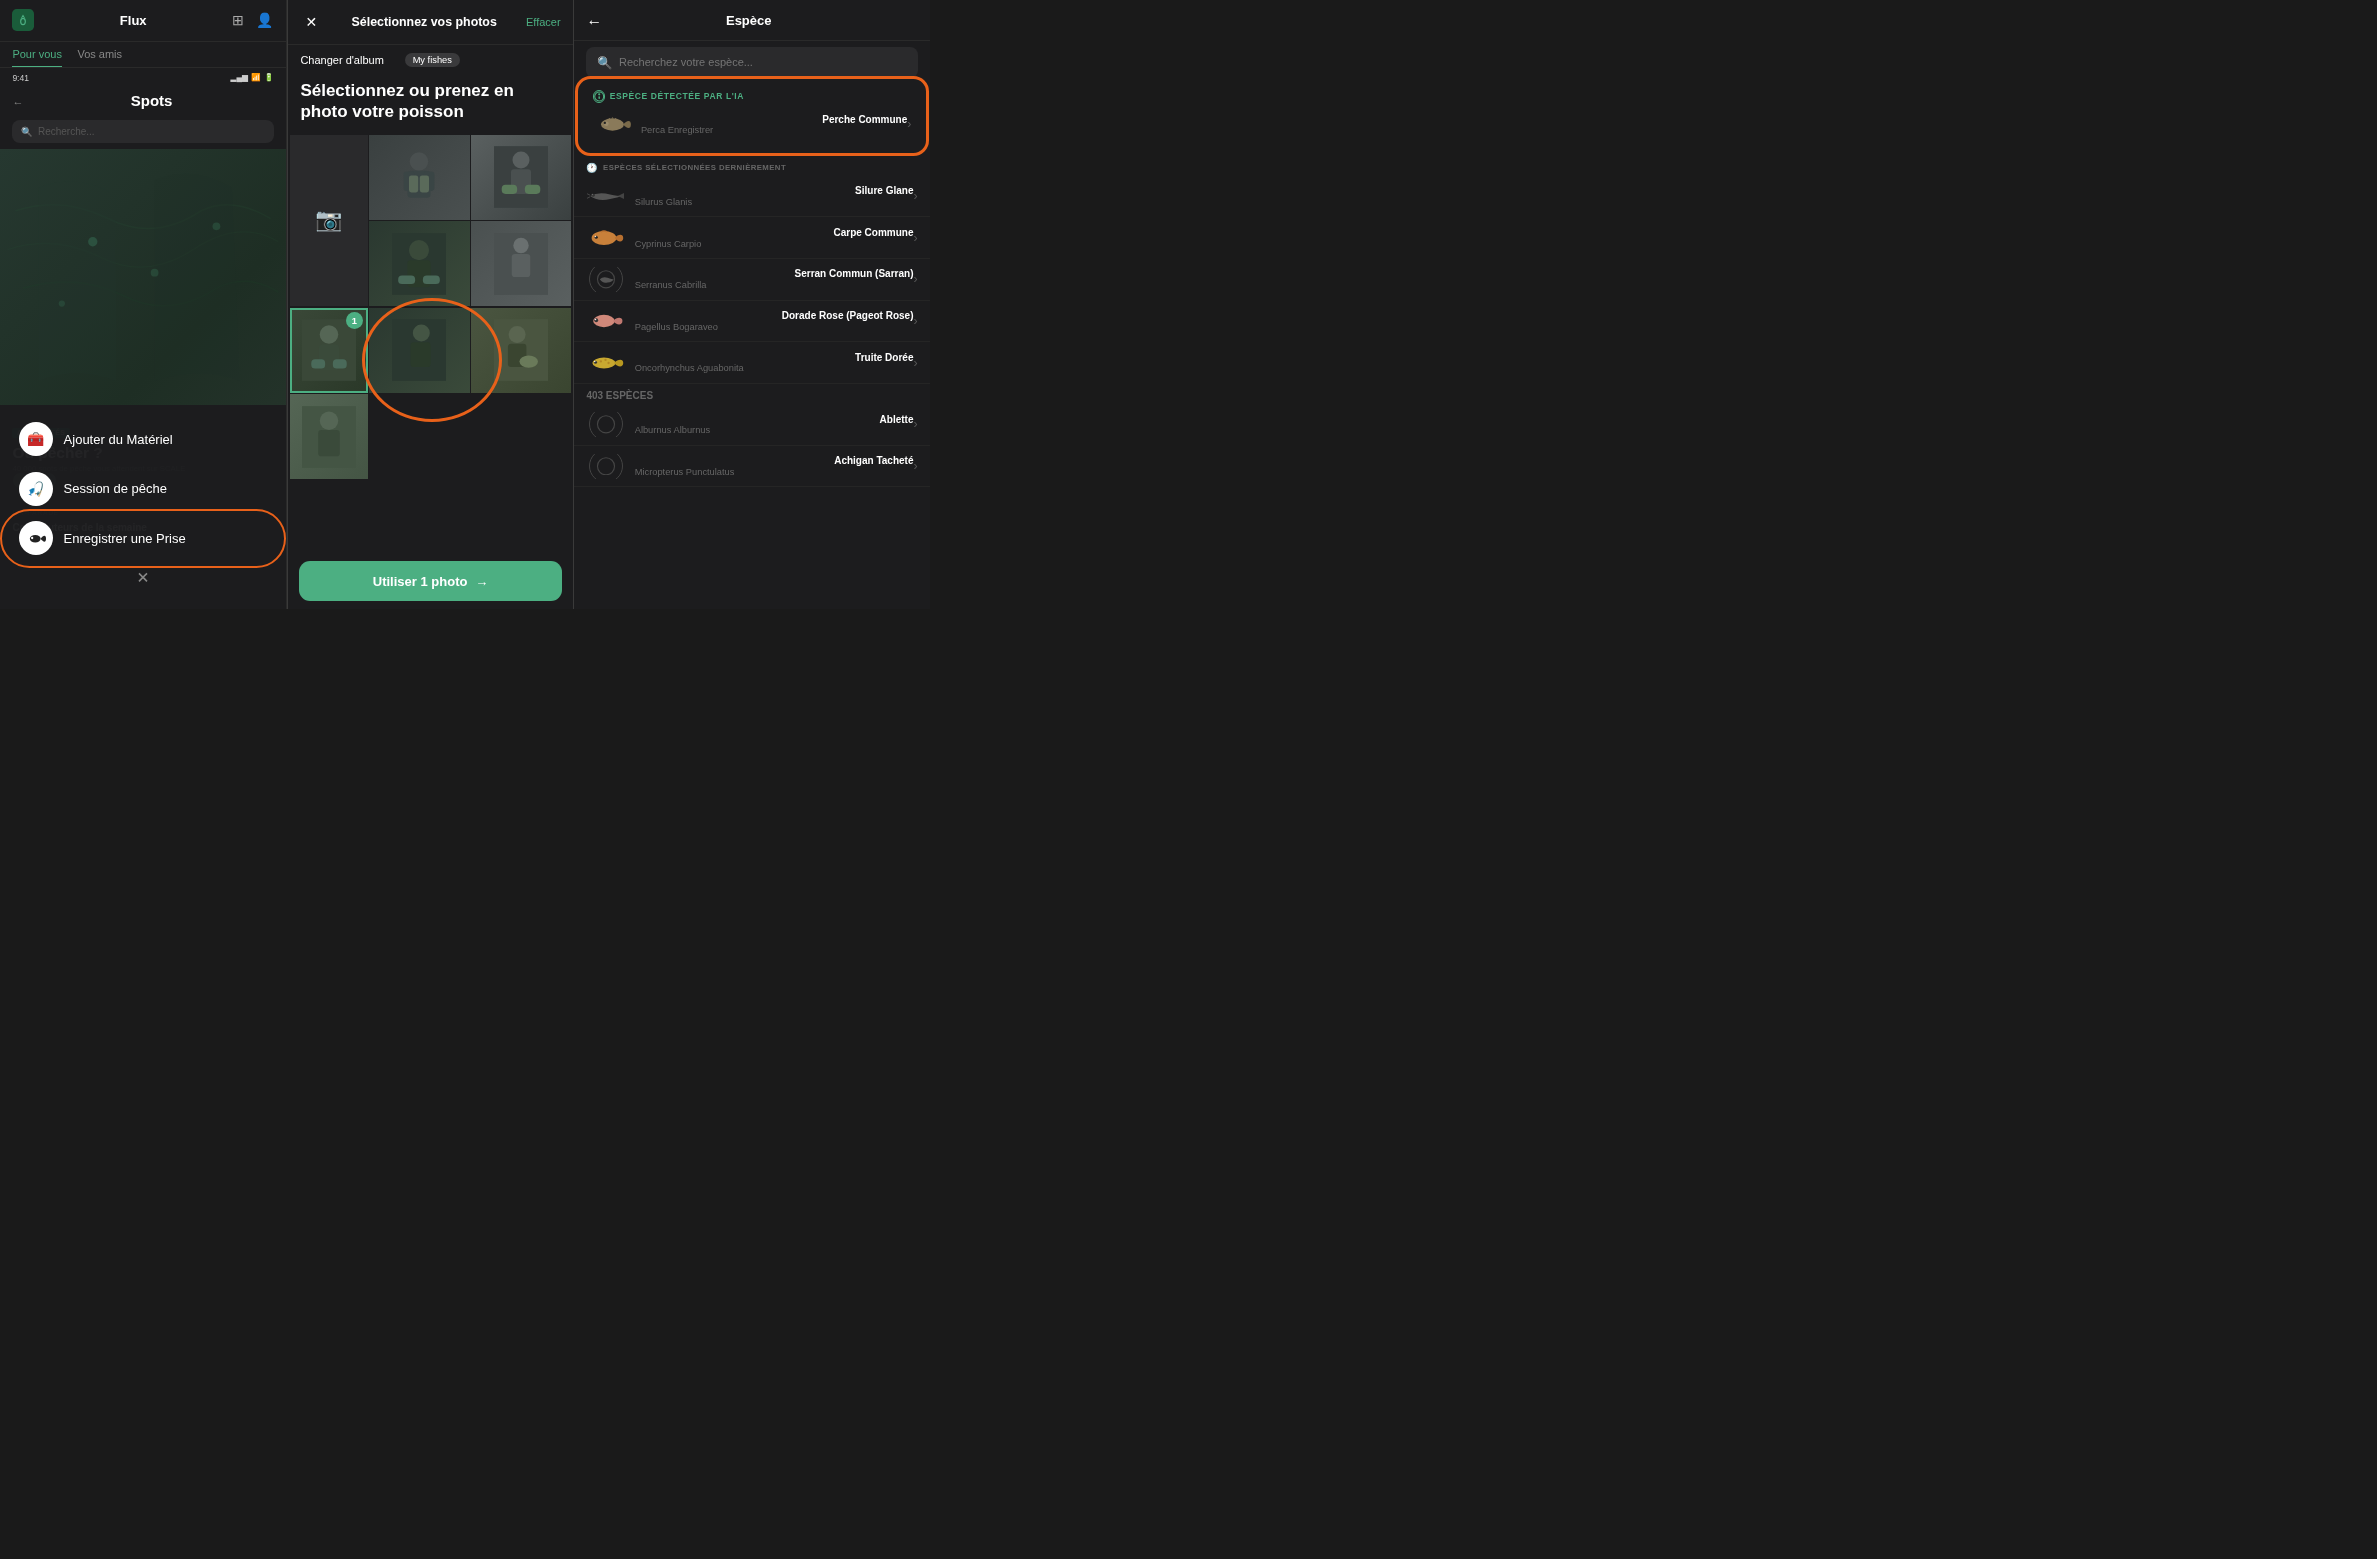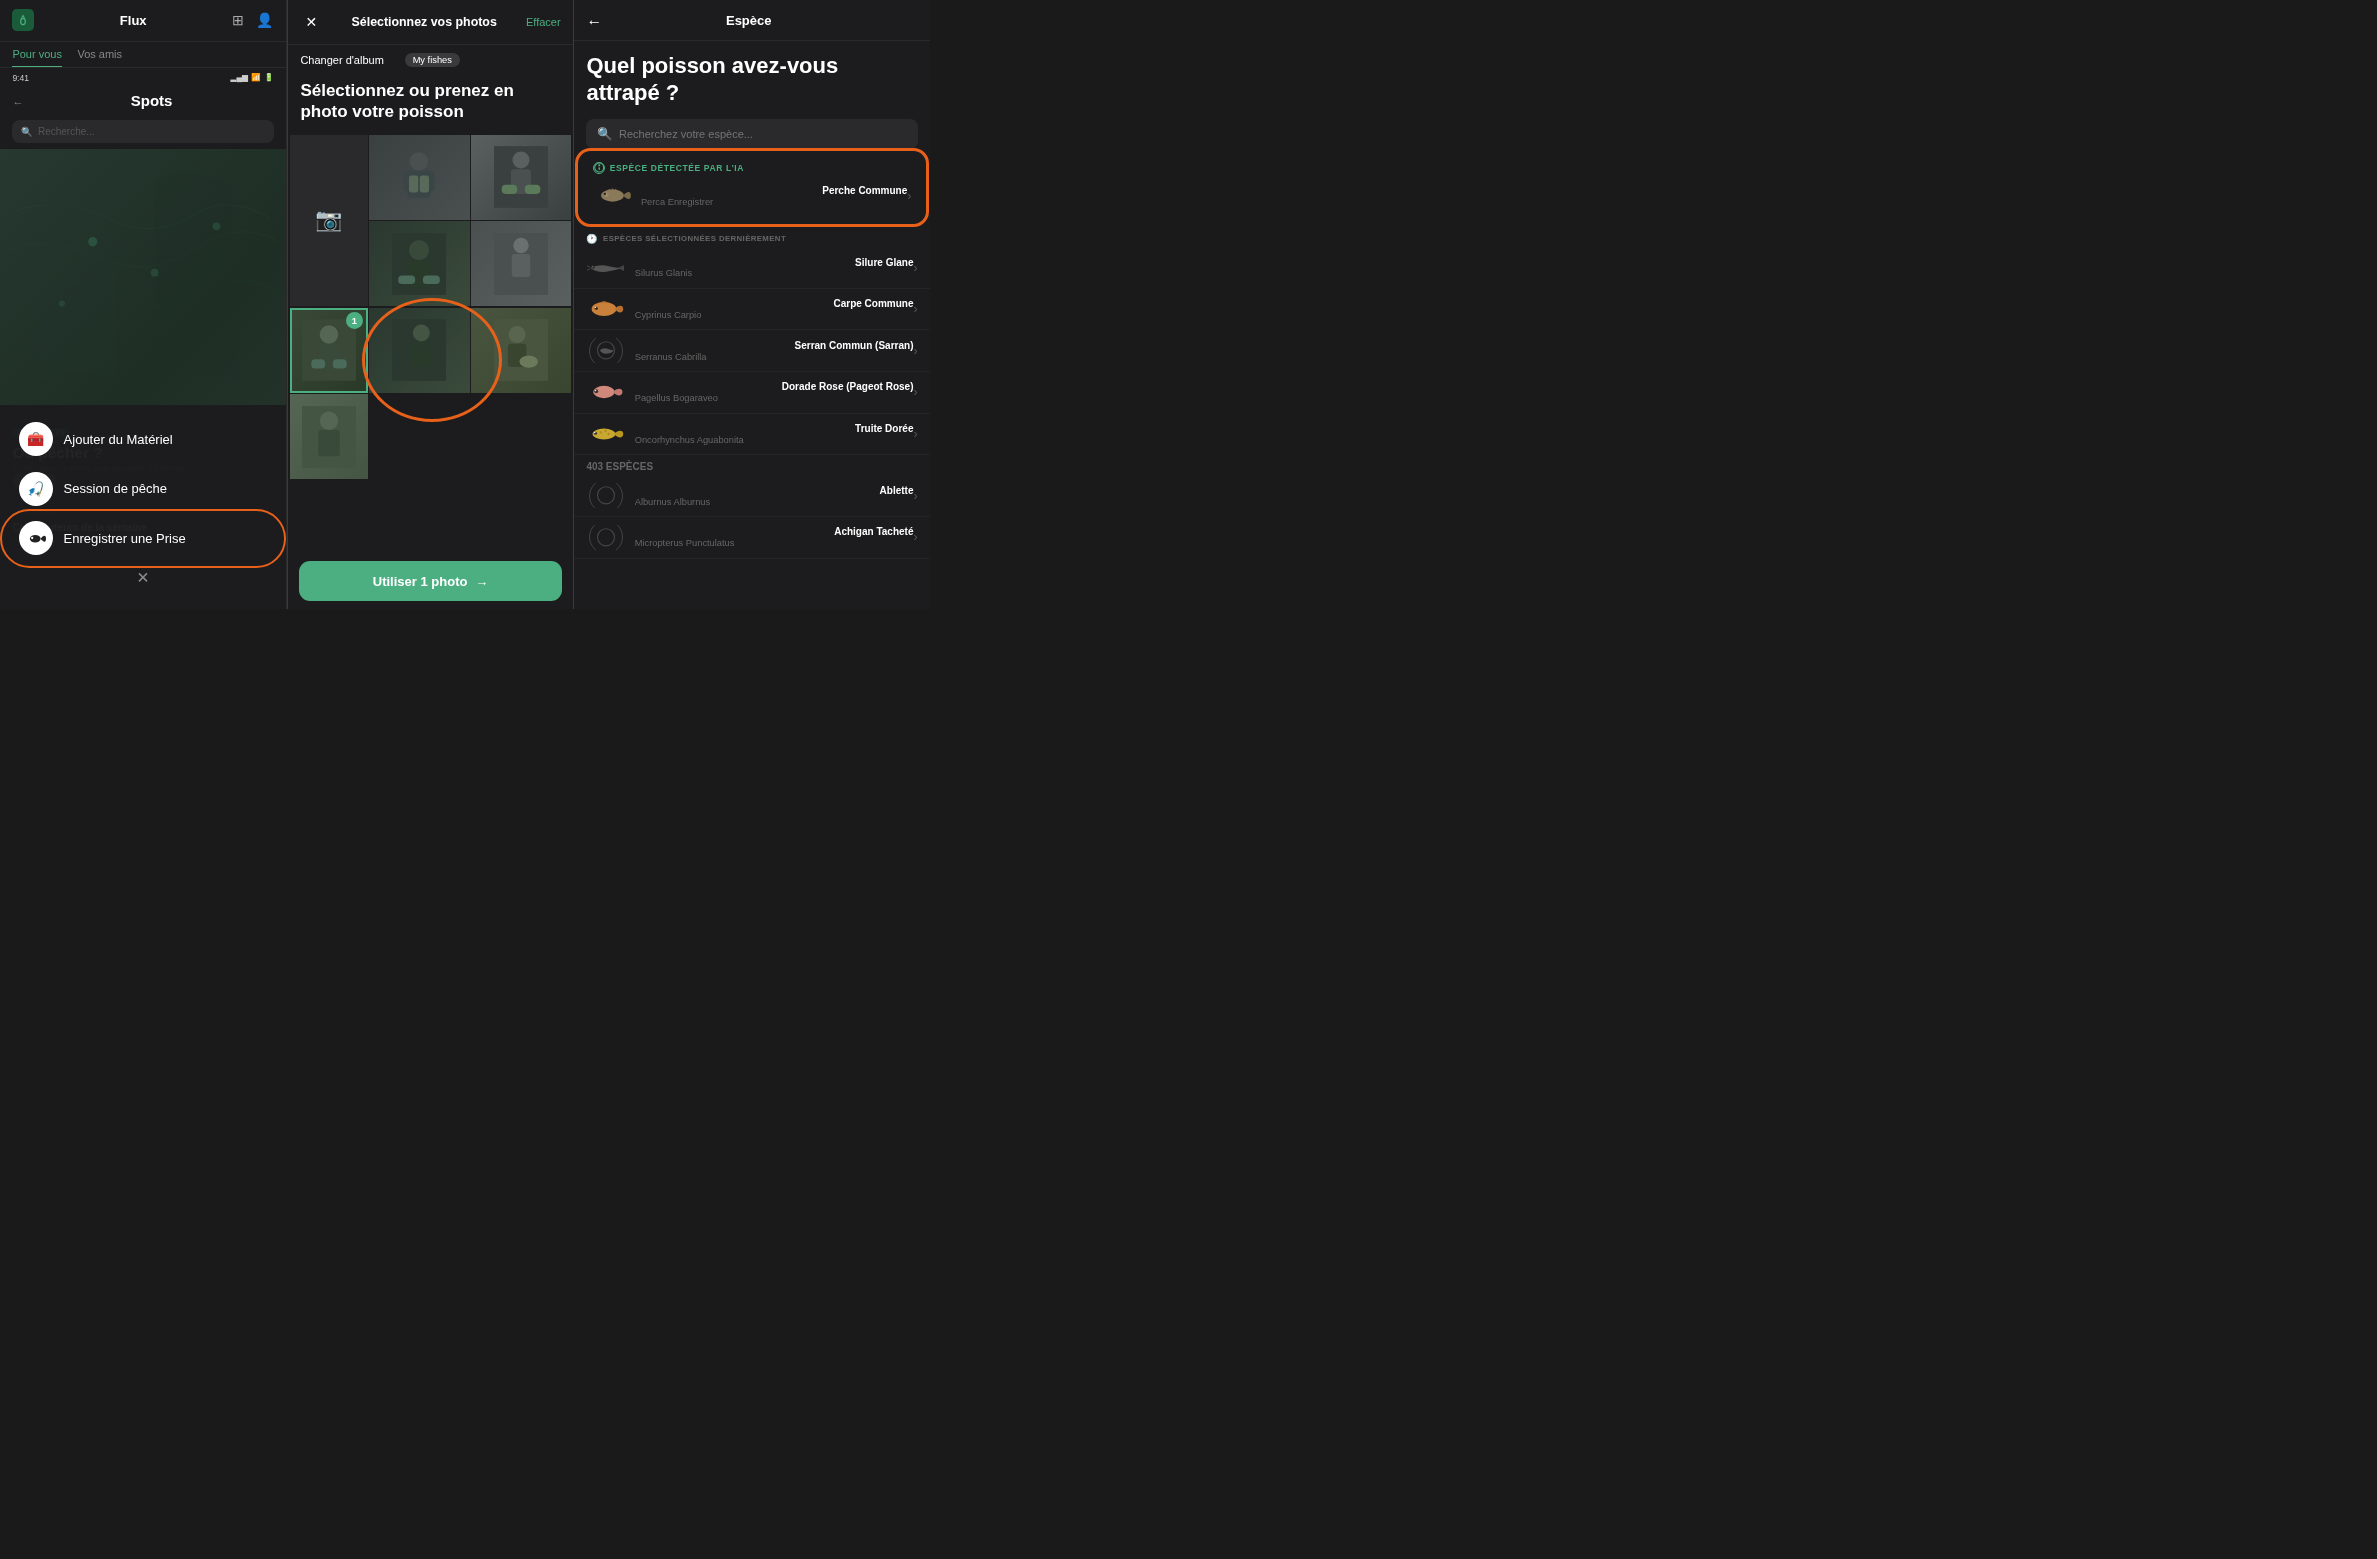--- a/index.html
+++ b/index.html
@@ -824,24 +824,20 @@
 </div>
 
 <div class="panel-right">
   <div class="panel-right-header">
     <span class="back-arrow">←</span>
     <span class="right-panel-title">Espèce</span>
     <span style="width:22px;"></span>
   </div>
 
   <div class="right-panel-scroll">
-    <div class="espece-title">
-      <span>Quel poisson avez-vous</span><br>
-      <span>attrapé ?</span>
-    </div>
 
     <div class="search-espece">
       <span style="color:#555;">🔍</span>
       <input type="text" placeholder="Recherchez votre espèce..." style="">
     </div>
 
     <div style="position:relative; margin: 6.2px 12.4px; padding: 6.2px;">
 
       <div style="position:absolute; inset:-7.8px -11px; border:3.1px solid #e8611a; border-radius:15.5px; pointer-events:none;"></div>
 

